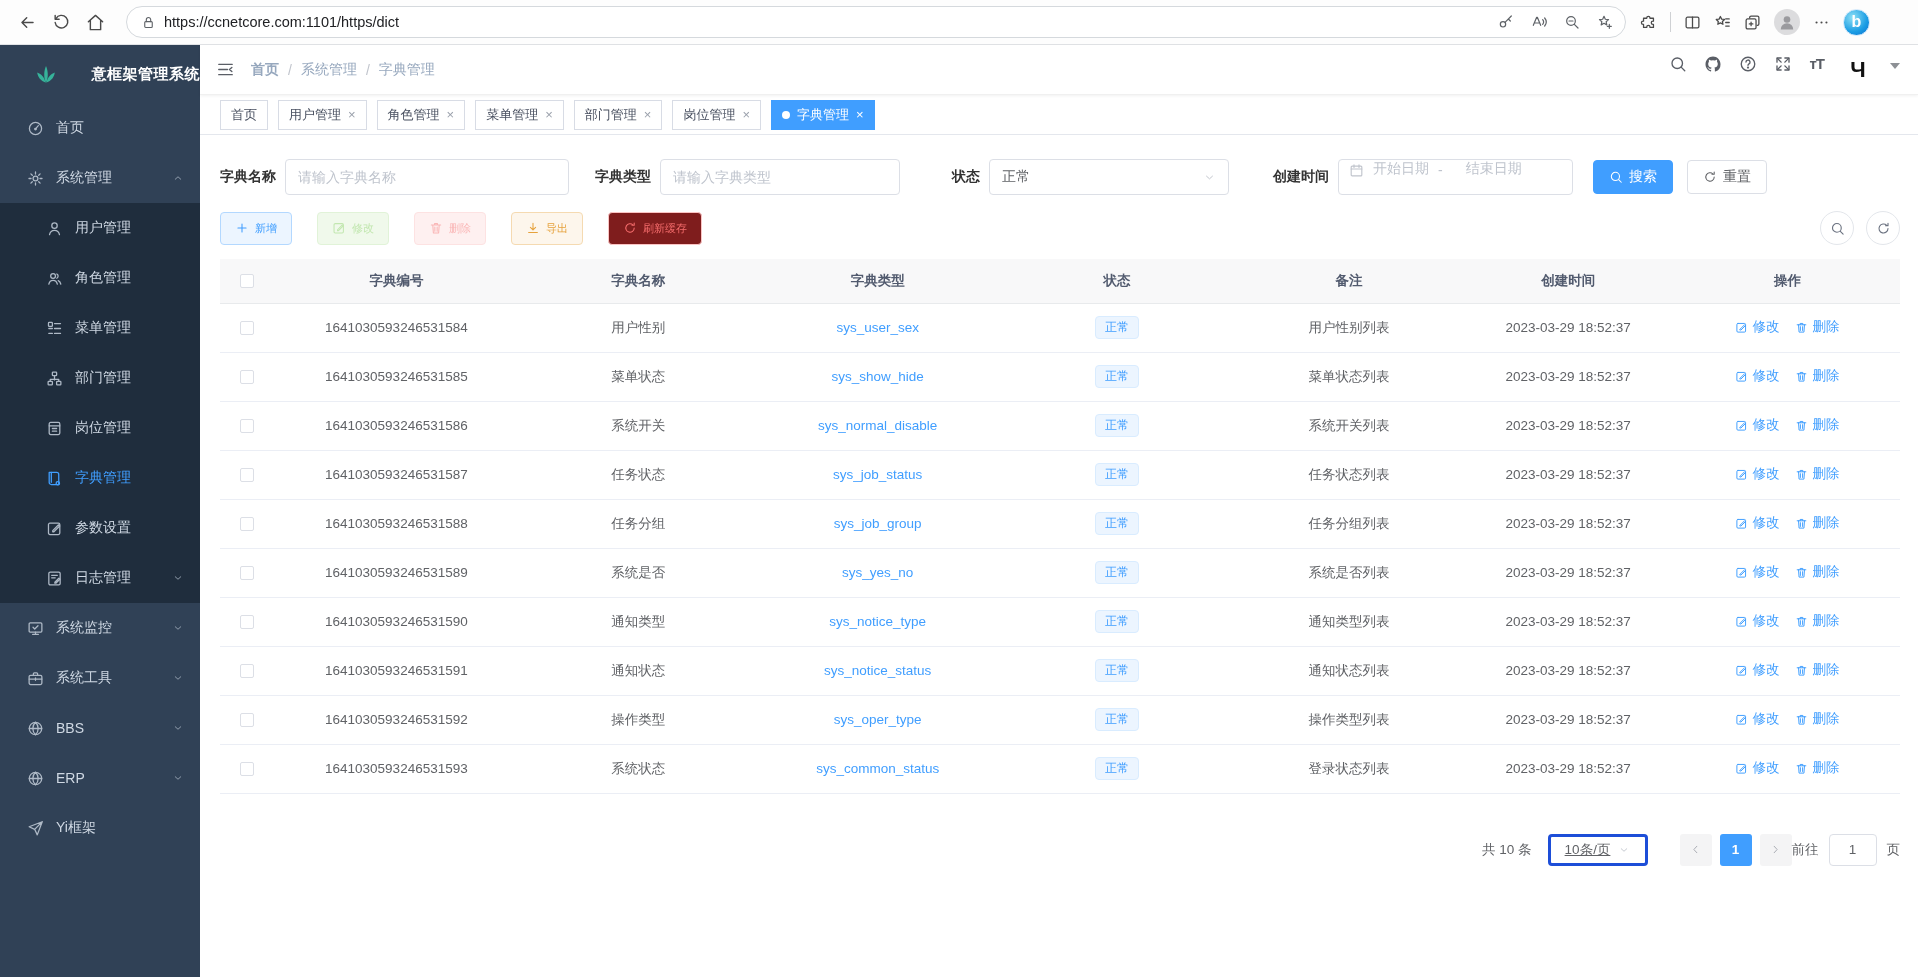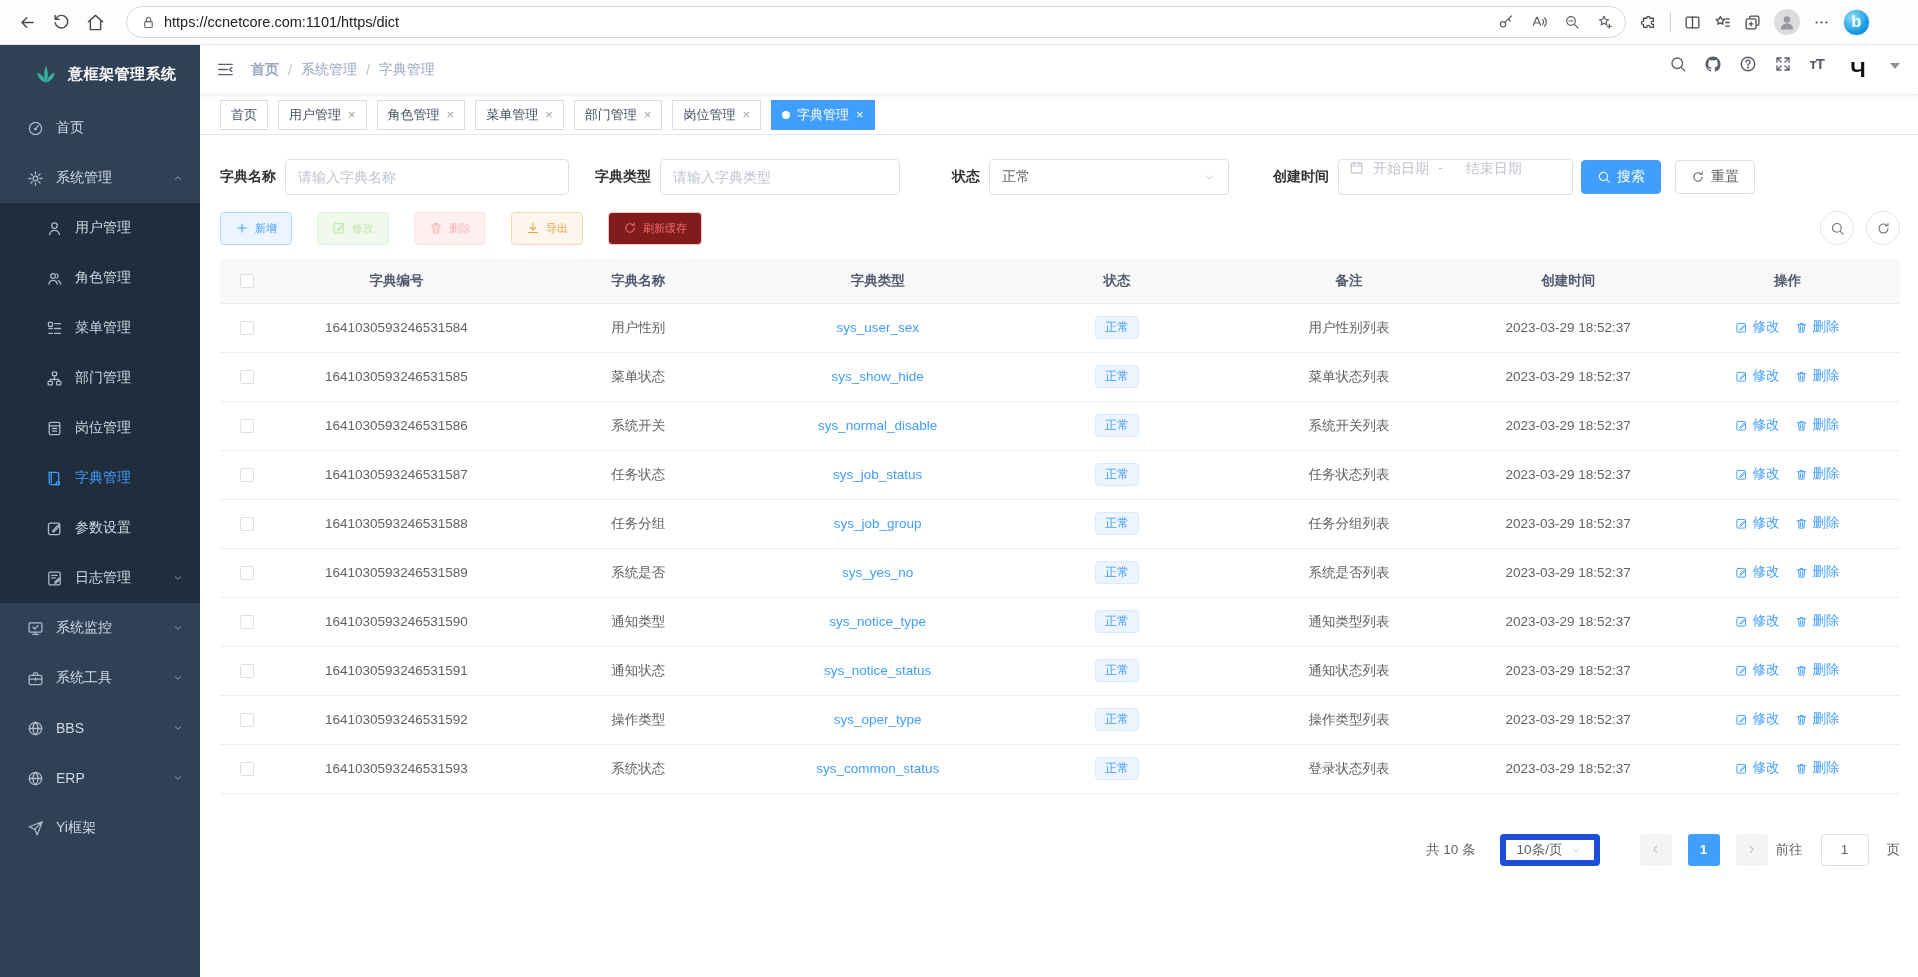--- a/index.html
+++ b/index.html
@@ -24,21 +24,21 @@
   .avatar-chip { width:26px; height:26px; border-radius:50%; background:#dcdcde; color:#9a9a9e;
     display:flex; align-items:center; justify-content:center; font-size:20px; overflow:hidden; }
   .bing-chip { width:27px; height:27px; border-radius:50%;
     background:radial-gradient(circle at 35% 30%, #8ee0f5, #1b9de4 60%, #0b6fd0);
     color:#fff; font-weight:bold; font-size:16px; display:flex; align-items:center; justify-content:center;
     border:1px solid #cfe7fb; }
 
   
   .app { display:flex; height:932px; }
   .sidebar { width:200px; background:#304156; flex:0 0 auto; display:flex; flex-direction:column; }
-  .logo-row { height:58px; display:flex; align-items:center; padding-left:34px; gap:10px; }
+  .logo-row { height:58px; display:flex; align-items:center; padding-left:34px; gap:10px;justify-content:space-between; }
   .logo-row .icon { font-size:24px; color:#36b39a; }
   .logo-text { color:#fff; font-weight:bold; font-size:15px; letter-spacing:.5px; }
   .menu { flex:1; }
   .menu-item { height:50px; display:flex; align-items:center; color:#cfd8e3; cursor:pointer;
     padding-left:27px; position:relative; font-size:14px; }
   .menu-item .m-icon { font-size:17px; width:17px; margin-right:12px; color:#aeb9c6; }
   .menu-item.sub { padding-left:46px; background:#1f2d3d; }
   .menu-item.active, .menu-item.active .m-icon { color:#409eff; }
   .menu-item .chev { position:absolute; right:16px; font-size:12px; color:#9aa6b4; }
 
@@ -74,21 +74,21 @@
   .f-label { font-weight:bold; color:#333; white-space:nowrap; margin-right:9px; }
   .f-input { height:36px; border:1px solid #dcdfe6; border-radius:4px; padding:0 12px;
     font-size:14px; color:#606266; outline:none; font-family:inherit; }
   .f-input::placeholder { color:#bfc4cd; }
   .w-name { width:284px; margin-right:26px; }
   .w-type { width:240px; margin-right:52px; }
   .f-select { width:240px; height:36px; border:1px solid #dcdfe6; border-radius:4px;
     display:flex; align-items:center; padding:0 12px; color:#606266; margin-right:44px; cursor:pointer; }
   .f-select .chev { margin-left:auto; color:#c0c4cc; font-size:13px; }
   .f-date { width:235px; height:36px; border:1px solid #dcdfe6; border-radius:4px;
-    display:flex; align-items:flex-start; padding:0 10px; gap:9px; color:#bfc4cd; margin-right:8px; cursor:text; }
+    display:flex; align-items:flex-end; padding:16px 10px; gap:9px; color:#bfc4cd; margin-right:20px; cursor:text; }
   .f-date .icon { color:#c0c4cc; font-size:15px; }
   .btn { height:34px; border-radius:4px; border:1px solid #dcdfe6; background:#fff;
     display:inline-flex; align-items:center; gap:6px; padding:0 15px; font-size:14px;
     color:#606266; cursor:pointer; font-family:inherit; white-space:nowrap; }
   .btn .icon { font-size:14px; }
   .btn-primary { background:#409eff; border-color:#409eff; color:#fff; margin-right:14px; }
 
   
   .action-row { display:flex; align-items:center; margin-bottom:14px; }
   .action-row .btn { height:33px; font-size:11px; padding:0 14px; margin-right:25px; }
@@ -111,24 +111,24 @@
   .checkbox { width:14px; height:14px; border:1px solid #dcdfe6; border-radius:2px; background:#fff;
     display:inline-block; vertical-align:middle; cursor:pointer; }
   .tag { display:inline-block; padding:3px 9px; font-size:12px; color:#409eff; background:#ecf5ff;
     border:1px solid #d9ecff; border-radius:4px; line-height:1.3; }
   .op-link { color:#409eff; cursor:pointer; display:inline-flex; align-items:center; gap:4px; font-size:13.5px; }
   .op-link + .op-link { margin-left:16px; }
   .op-link .icon { font-size:13px; }
 
   
   .pagination { display:flex; align-items:center; justify-content:flex-end; margin-top:40px;
-    color:#606266; font-size:13.5px; gap:8px; }
+    color:#606266; font-size:13.5px; gap:0; }
   .pg-total { margin-right:16px; }
-  .pg-size { width:100px; height:32px; border:6px solid #1d4ed8; border-radius:4px; display:flex;
-    align-items:center; justify-content:center; gap:8px; color:#606266; margin-right:32px; cursor:pointer; }
+  .pg-size { width:100px; height:32px; border:3px solid #1d4ed8; border-radius:4px; display:flex;
+    align-items:center; justify-content:center; gap:8px; color:#606266; margin-right:32px; cursor:pointer;text-decoration:underline; }
   .pg-size .chev { color:#c0c4cc; font-size:12px; }
   .pg-btn { width:32px; height:32px; border-radius:3px; background:#f4f4f5; color:#a8abb2;
     display:flex; align-items:center; justify-content:center; font-size:13px; cursor:pointer; }
   .pg-cur { width:32px; height:32px; border-radius:3px; background:#409eff; color:#fff; font-weight:bold;
     display:flex; align-items:center; justify-content:center; margin:0 8px; cursor:default; }
   .pg-goto { margin-right:10px; }
   .pg-input { width:48px; height:32px; border:1px solid #dcdfe6; border-radius:4px; text-align:center;
     font-size:13.5px; color:#606266; outline:none; margin-right:10px; font-family:inherit; }
 </style>
 </head>

